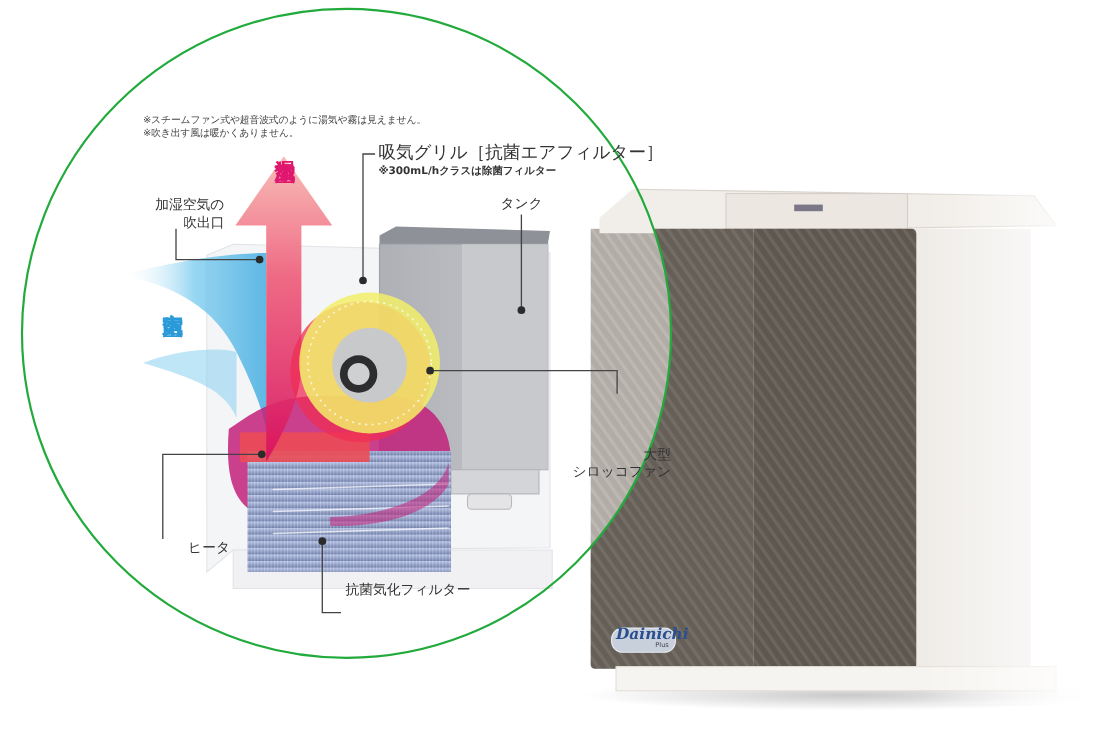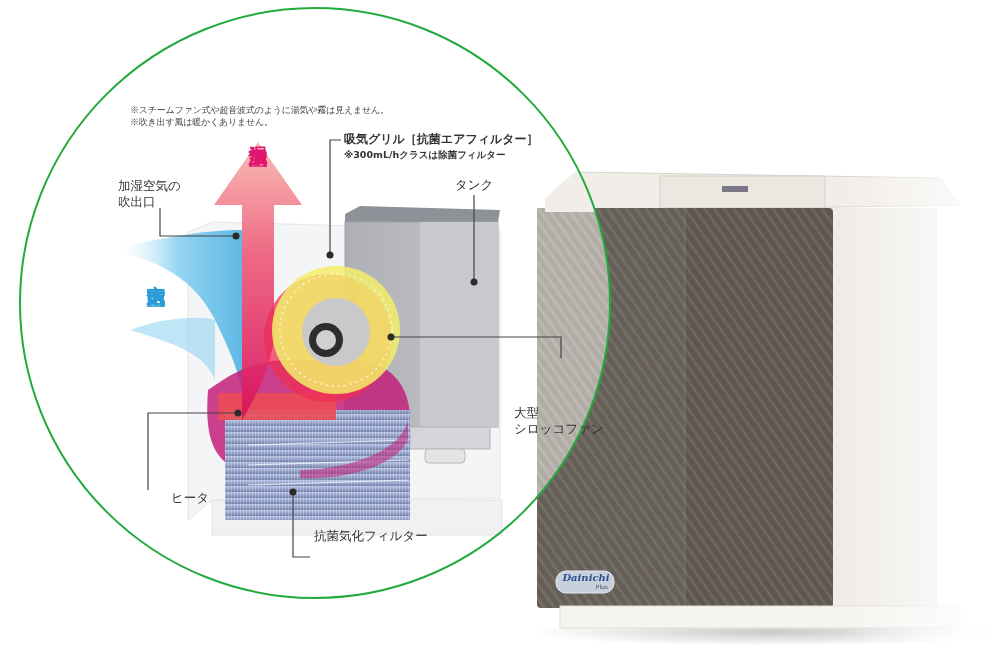--- a/index.html
+++ b/index.html
@@ -1,22 +1,22 @@
 <!DOCTYPE html>
 <html><head>
 <meta charset="utf-8">
 <style>
   html, body { margin: 0; padding: 0; background: #ffffff; }
   body { width: 1000px; height: 667px; position: relative; overflow: hidden;
          font-family: "DejaVu Sans", "Liberation Sans", sans-serif; color: #333; }
   .abs { position: absolute; }
-  .note { font-size: 9px; line-height: 12px; color: #444; white-space: nowrap; letter-spacing: -0.2px; font-family: Liberation Serif, serif; }
+  .note { font-size: 9px; line-height: 12px; color: #444; white-space: nowrap; letter-spacing: -0.2px; }
   .label { font-size: 12.5px; line-height: 16px; color: #333; white-space: nowrap; }
-  .label-center { text-align: left; }
-  .label-bold { font-weight: bold; font-size: 12px; }
+  .label-center { text-align: right; }
+  .label-bold { font-weight: normal; font-size: 16px; }
   .sub { font-size: 9.5px; color: #333; font-weight: bold; }
   .vert { writing-mode: vertical-rl; text-orientation: upright; font-weight: bold; letter-spacing: 1px; }
   .vert-pink { color: #e0176f; font-size: 19px; }
   .vert-blue { color: #2a9ad8; font-size: 19px; }
   svg { position: absolute; left: 0; top: 0; }
 </style>
 </head>
 <body>
 
 <svg width="1000" height="667" viewBox="0 0 1000 667">
@@ -169,15 +169,15 @@
 <div class="abs label label-center" style="left:514px; top:360px; width:96px;margin-top:45px;">
   <div>大型</div>
   <div>シロッコファン</div>
 </div>
 
 <div class="abs label" style="left:128px; top:490px;margin-left:43px;">ヒータ</div>
 
 <div class="abs label" style="left:314px; top:528px;">抗菌気化フィルター</div>
 
 <div class="abs" style="left:560px; top:573px; width:52px; text-align:center; line-height:9px;">
-  <div style="font-family:'DejaVu Serif', serif; font-style:italic; font-weight:bold; font-size:10px; color:#2b4f8e;">Dainichi</div>
+  <div style="font-family:'DejaVu Serif', serif; font-style:italic; font-weight:bold; font-size:14px; color:#2b4f8e;">Dainichi</div>
   <div style="font-size:6px; color:#445; text-align:right; padding-right:4px;">Plus</div>
 </div>
 
 </body></html>

